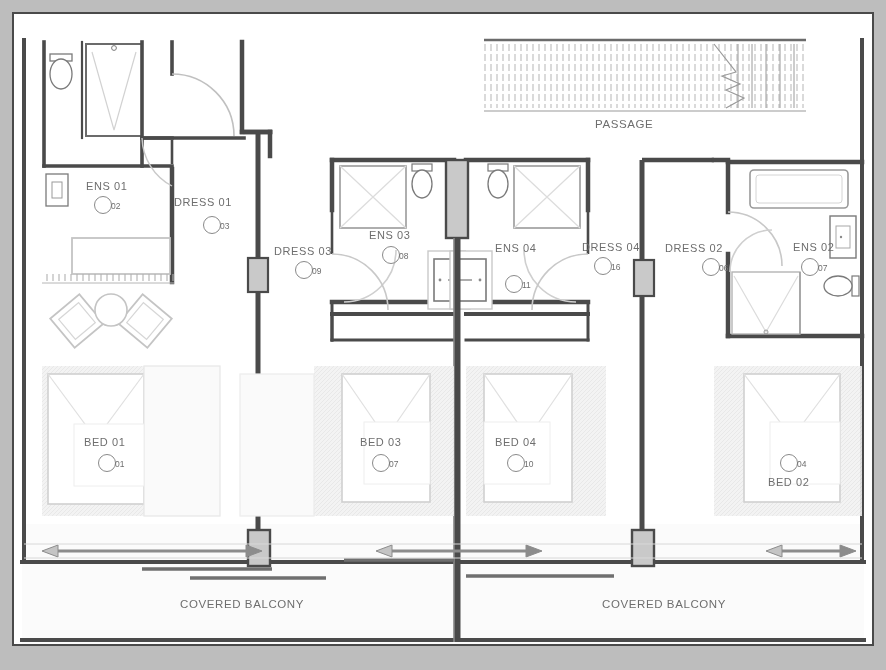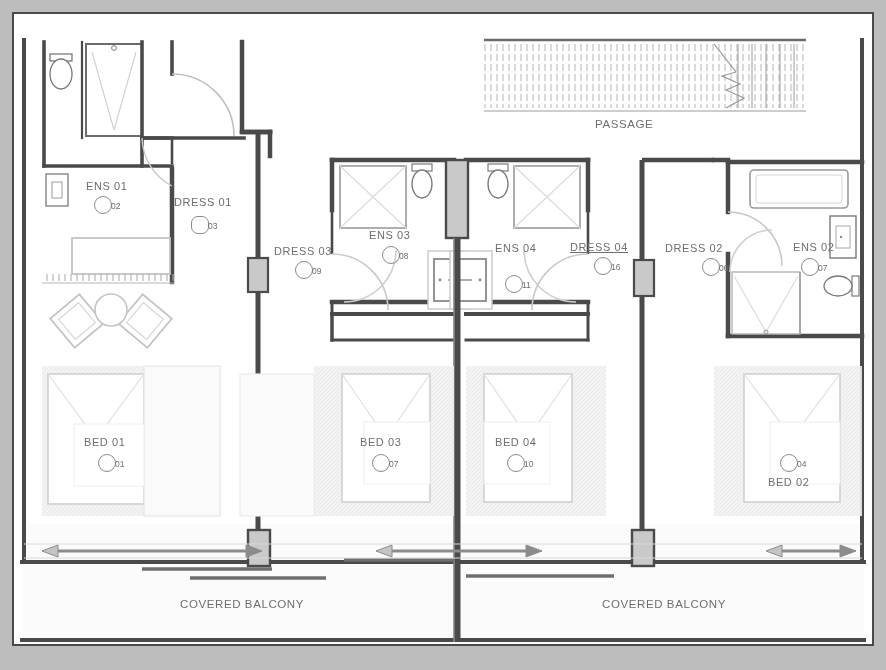--- a/index.html
+++ b/index.html
@@ -317,32 +317,32 @@
         <line x1="318" y1="300" x2="318" y2="326" stroke-width="3"></line>
       </g>
 
     </svg>
 
     <div>
       <div class="lbl" style="left:72px;top:166px;">ENS 01</div>
       <div class="tagnum" style="left:80px;top:182px;">02</div>
 
       <div class="lbl" style="left:160px;top:182px;">DRESS 01</div>
-      <div class="tagnum" style="left:177px;top:202px;border-radius:7px;">03</div>
+      <div class="tagnum" style="left:189px;top:202px;">03</div>
 
       <div class="lbl" style="left:260px;top:231px;">DRESS 03</div>
       <div class="tagnum" style="left:281px;top:247px;">09</div>
 
       <div class="lbl" style="left:355px;top:215px;">ENS 03</div>
       <div class="tagnum" style="left:368px;top:232px;">08</div>
 
       <div class="lbl" style="left:481px;top:228px;">ENS 04</div>
       <div class="tagnum" style="left:491px;top:261px;">11</div>
 
-      <div class="lbl" style="left:556px;top:227px;text-decoration:underline;">DRESS 04</div>
+      <div class="lbl" style="left:568px;top:227px;">DRESS 04</div>
       <div class="tagnum" style="left:580px;top:243px;">16</div>
 
       <div class="lbl" style="left:651px;top:228px;">DRESS 02</div>
       <div class="tagnum" style="left:688px;top:244px;">06</div>
 
       <div class="lbl" style="left:779px;top:227px;">ENS 02</div>
       <div class="tagnum" style="left:787px;top:244px;">07</div>
 
       <div class="lbl" style="left:70px;top:422px;">BED 01</div>
       <div class="tagnum" style="left:84px;top:440px;">01</div>

